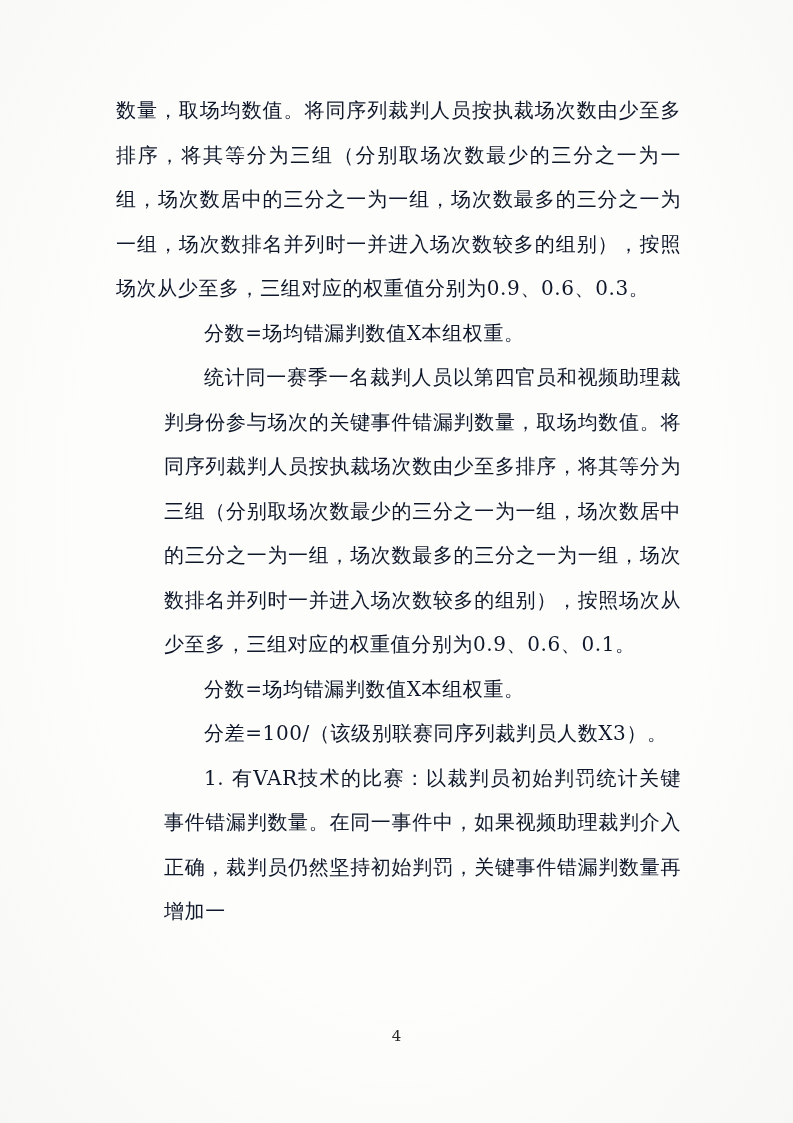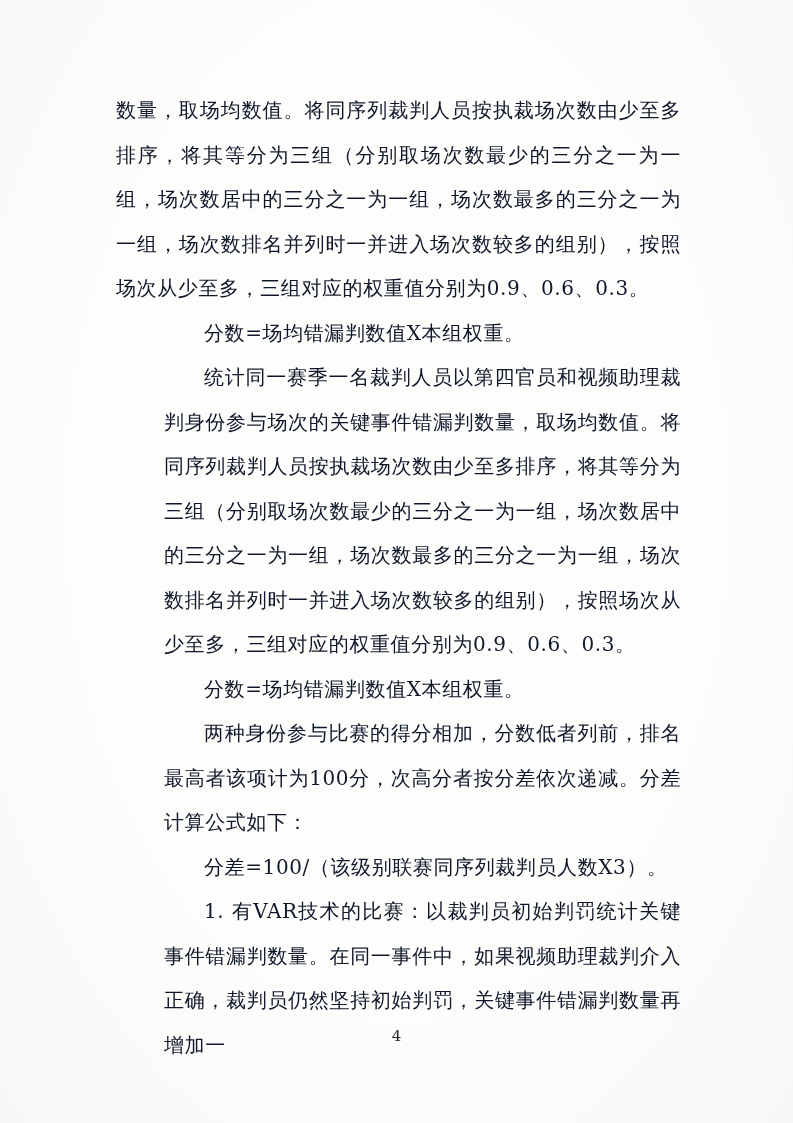--- a/index.html
+++ b/index.html
@@ -62,20 +62,19 @@
     font-family: "DejaVu Serif", "Liberation Serif", serif;
   }
 </style>
 </head>
 <body>
 
 <div class="page">
   <div class="body-area">
     <p class="para">数量，取场均数值。将同序列裁判人员按执裁场次数由少至多排序，将其等分为三组（分别取场次数最少的三分之一为一组，场次数居中的三分之一为一组，场次数最多的三分之一为一组，场次数排名并列时一并进入场次数较多的组别），按照场次从少至多，三组对应的权重值分别为0.9、0.6、0.3。</p>
     <p class="para indent">分数=场均错漏判数值X本组权重。</p>
-    <p class="para indent">统计同一赛季一名裁判人员以第四官员和视频助理裁判身份参与场次的关键事件错漏判数量，取场均数值。将同序列裁判人员按执裁场次数由少至多排序，将其等分为三组（分别取场次数最少的三分之一为一组，场次数居中的三分之一为一组，场次数最多的三分之一为一组，场次数排名并列时一并进入场次数较多的组别），按照场次从少至多，三组对应的权重值分别为0.9、0.6、0.3。</p>
+    <p class="para indent">统计同一赛季一名裁判人员以第四官员和视频助理裁判身份参与场次的关键事件错漏判数量，取场均数值。将同序列裁判人员按执裁场次数由少至多排序，将其等分为三组（分别取场次数最少的三分之一为一组，场次数居中的三分之一为一组，场次数最多的三分之一为一组，场次数排名并列时一并进入场次数较多的组别），按照场次从少至多，三组对应的权重值分别为0.9、0.6、0.1。</p>
     <p class="para indent">分数=场均错漏判数值X本组权重。</p>
-    <p class="para indent">两种身份参与比赛的得分相加，分数低者列前，排名最高者该项计为100分，次高分者按分差依次递减。分差计算公式如下：</p>
     <p class="para indent">分差=100/（该级别联赛同序列裁判员人数X3）。</p>
     <p class="para indent">1. 有VAR技术的比赛：以裁判员初始判罚统计关键事件错漏判数量。在同一事件中，如果视频助理裁判介入正确，裁判员仍然坚持初始判罚，关键事件错漏判数量再增加一</p>
   </div>
   <div class="page-number">4</div>
 </div>
 
 </body></html>

